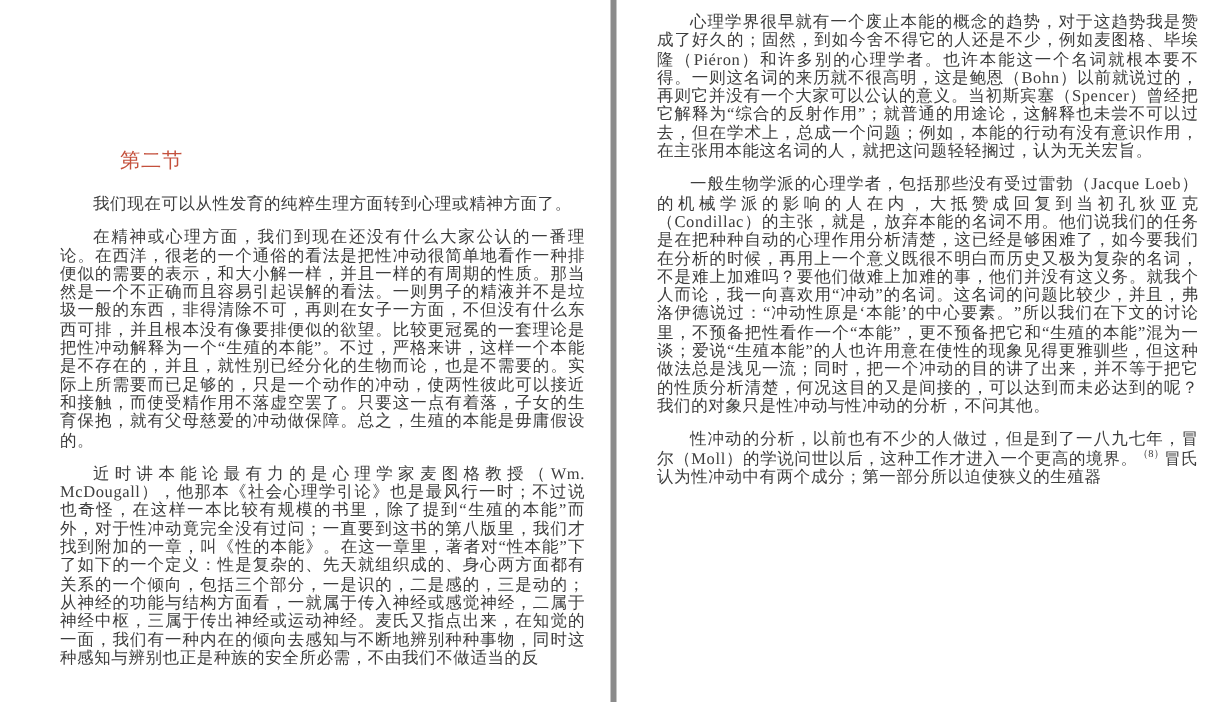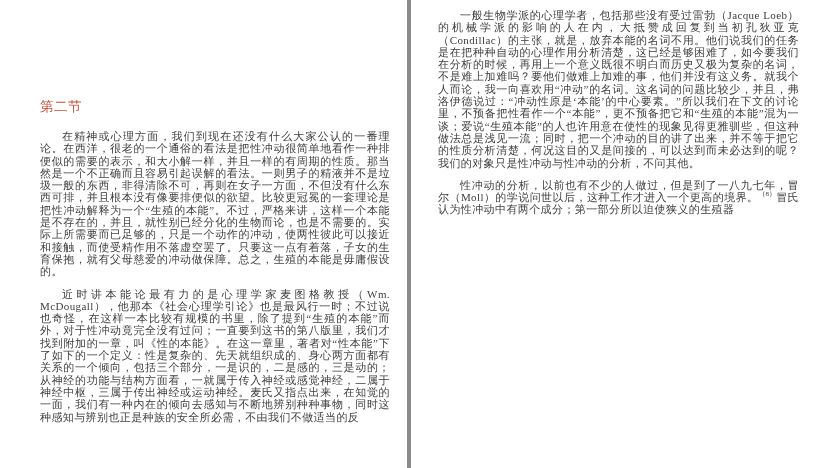--- a/index.html
+++ b/index.html
@@ -45,21 +45,21 @@
     padding-top: 9px;
   }
   .section-heading {
     color: #c4503c;
     font-size: 13.5px;
     line-height: 17px;
     margin: 0 0 15px 0;
     text-align: left;
     letter-spacing: 0.5px;
   }
-  .section-heading div { display: block; }
+  .section-heading div { display: block; margin-left: 40px; }
   p.body-para {
     margin: 0 0 10px 0;
     text-indent: 2em;
   }
   p.body-para.no-indent {
     text-indent: 0;
   }
   p.body-para:last-child { margin-bottom: 0; }
   sup.footnote-marker {
     font-size: 7px;
@@ -70,24 +70,26 @@
 </style>
 </head>
 <body>
 
 <div class="spread">
 
   <div class="page page-left">
     <div class="section-heading">
       <div>第二节</div>
     </div>
+    <p class="body-para">我们现在可以从性发育的纯粹生理方面转到心理或精神方面了。</p>
     <p class="body-para">在精神或心理方面，我们到现在还没有什么大家公认的一番理论。在西洋，很老的一个通俗的看法是把性冲动很简单地看作一种排便似的需要的表示，和大小解一样，并且一样的有周期的性质。那当然是一个不正确而且容易引起误解的看法。一则男子的精液并不是垃圾一般的东西，非得清除不可，再则在女子一方面，不但没有什么东西可排，并且根本没有像要排便似的欲望。比较更冠冕的一套理论是把性冲动解释为一个“生殖的本能”。不过，严格来讲，这样一个本能是不存在的，并且，就性别已经分化的生物而论，也是不需要的。实际上所需要而已足够的，只是一个动作的冲动，使两性彼此可以接近和接触，而使受精作用不落虚空罢了。只要这一点有着落，子女的生育保抱，就有父母慈爱的冲动做保障。总之，生殖的本能是毋庸假设的。</p>
     <p class="body-para">近时讲本能论最有力的是心理学家麦图格教授（Wm. McDougall），他那本《社会心理学引论》也是最风行一时；不过说也奇怪，在这样一本比较有规模的书里，除了提到“生殖的本能”而外，对于性冲动竟完全没有过问；一直要到这书的第八版里，我们才找到附加的一章，叫《性的本能》。在这一章里，著者对“性本能”下了如下的一个定义：性是复杂的、先天就组织成的、身心两方面都有关系的一个倾向，包括三个部分，一是识的，二是感的，三是动的；从神经的功能与结构方面看，一就属于传入神经或感觉神经，二属于神经中枢，三属于传出神经或运动神经。麦氏又指点出来，在知觉的一面，我们有一种内在的倾向去感知与不断地辨别种种事物，同时这种感知与辨别也正是种族的安全所必需，不由我们不做适当的反</p>
   </div>
 
   <div class="page-divider"></div>
 
   <div class="page page-right">
+    <p class="body-para">心理学界很早就有一个废止本能的概念的趋势，对于这趋势我是赞成了好久的；固然，到如今舍不得它的人还是不少，例如麦图格、毕埃隆（Piéron）和许多别的心理学者。也许本能这一个名词就根本要不得。一则这名词的来历就不很高明，这是鲍恩（Bohn）以前就说过的，再则它并没有一个大家可以公认的意义。当初斯宾塞（Spencer）曾经把它解释为“综合的反射作用”；就普通的用途论，这解释也未尝不可以过去，但在学术上，总成一个问题；例如，本能的行动有没有意识作用，在主张用本能这名词的人，就把这问题轻轻搁过，认为无关宏旨。</p>
     <p class="body-para">一般生物学派的心理学者，包括那些没有受过雷勃（Jacque Loeb）的机械学派的影响的人在内，大抵赞成回复到当初孔狄亚克（Condillac）的主张，就是，放弃本能的名词不用。他们说我们的任务是在把种种自动的心理作用分析清楚，这已经是够困难了，如今要我们在分析的时候，再用上一个意义既很不明白而历史又极为复杂的名词，不是难上加难吗？要他们做难上加难的事，他们并没有这义务。就我个人而论，我一向喜欢用“冲动”的名词。这名词的问题比较少，并且，弗洛伊德说过：“冲动性原是‘本能’的中心要素。”所以我们在下文的讨论里，不预备把性看作一个“本能”，更不预备把它和“生殖的本能”混为一谈；爱说“生殖本能”的人也许用意在使性的现象见得更雅驯些，但这种做法总是浅见一流；同时，把一个冲动的目的讲了出来，并不等于把它的性质分析清楚，何况这目的又是间接的，可以达到而未必达到的呢？我们的对象只是性冲动与性冲动的分析，不问其他。</p>
     <p class="body-para"><span>性冲动的分析，以前也有不少的人做过，但是到了一八九七年，冒尔（Moll）的学说问世以后，这种工作才进入一个更高的境界。</span><sup class="footnote-marker">（8）</sup><span>冒氏认为性冲动中有两个成分；第一部分所以迫使狭义的生殖器</span></p>
   </div>
 
 </div>
 
 </body></html>

